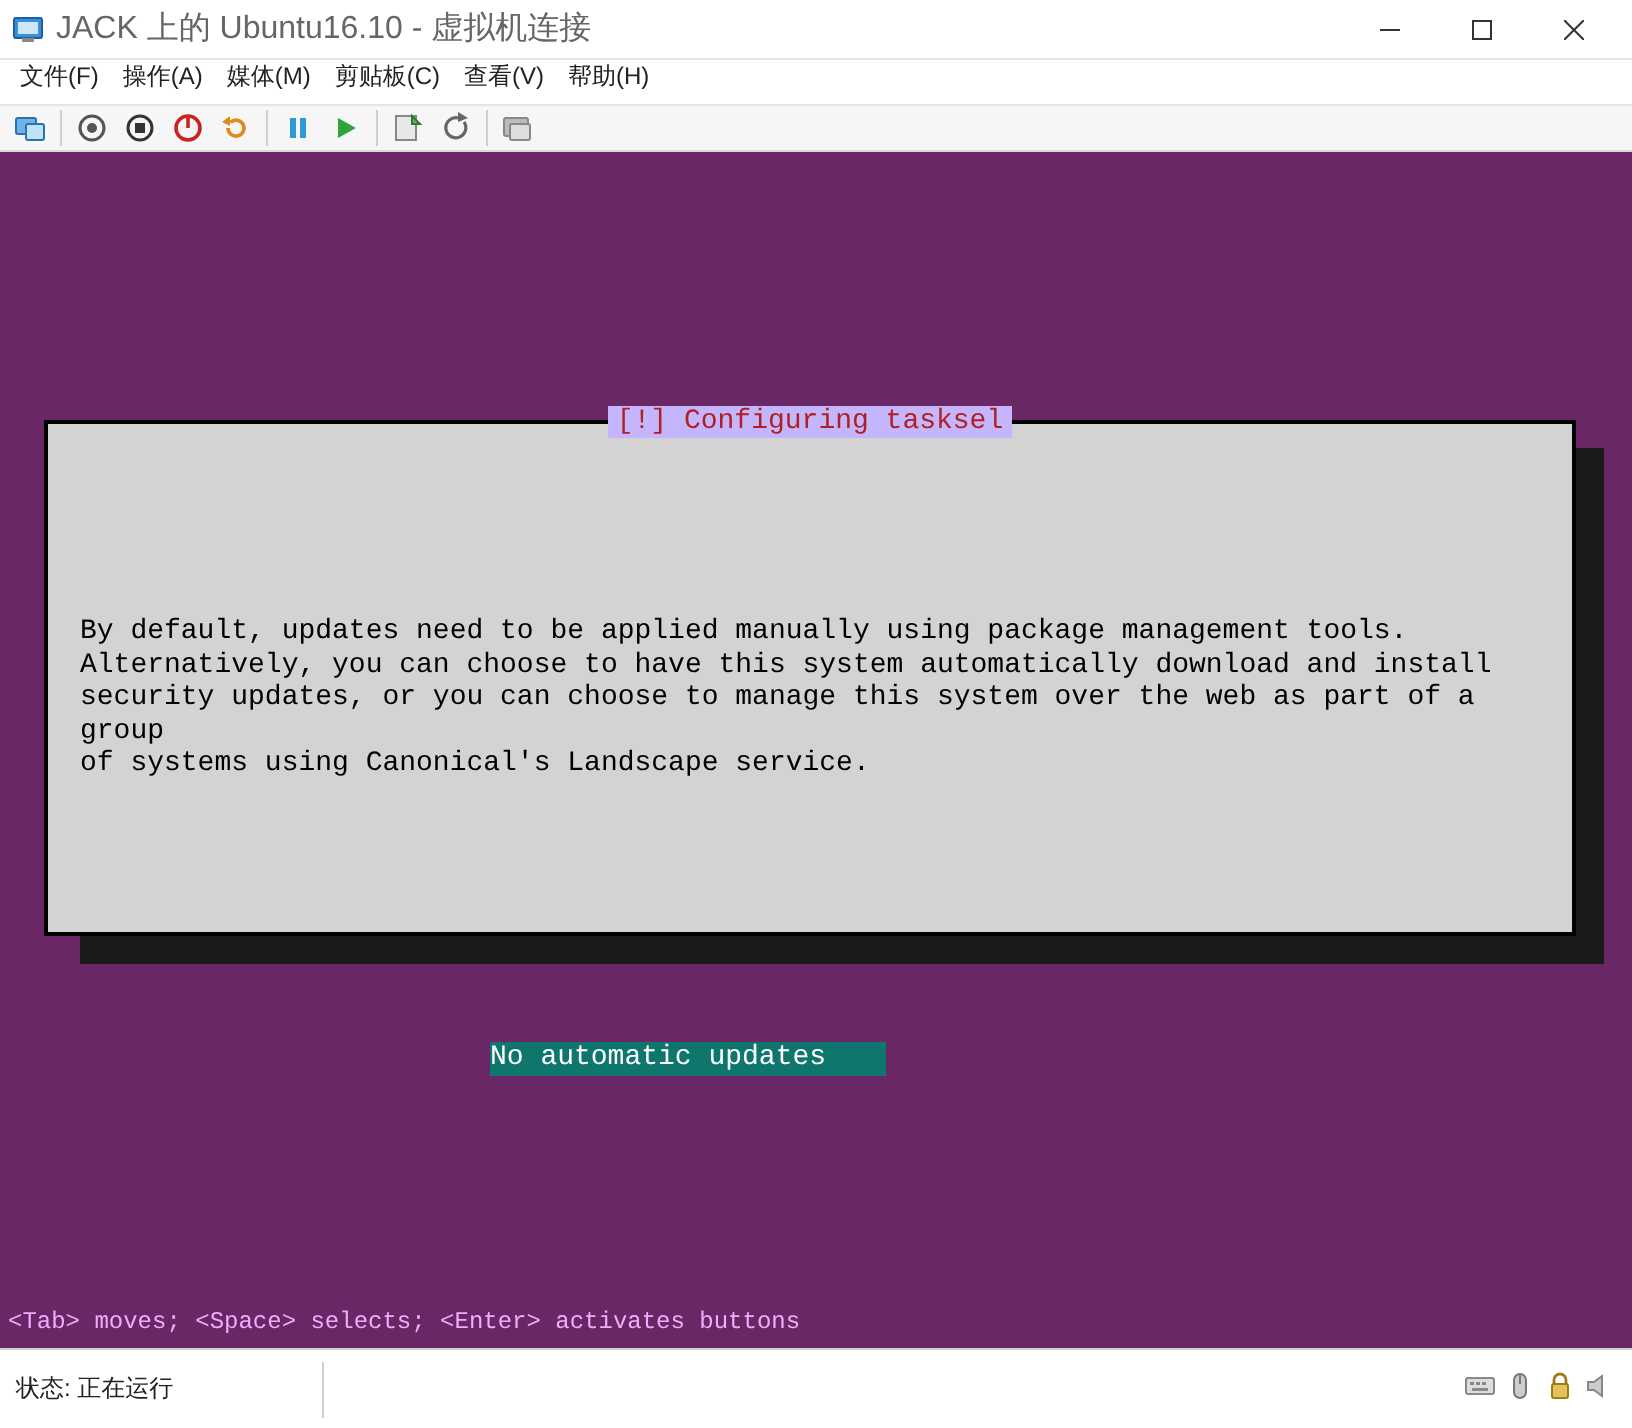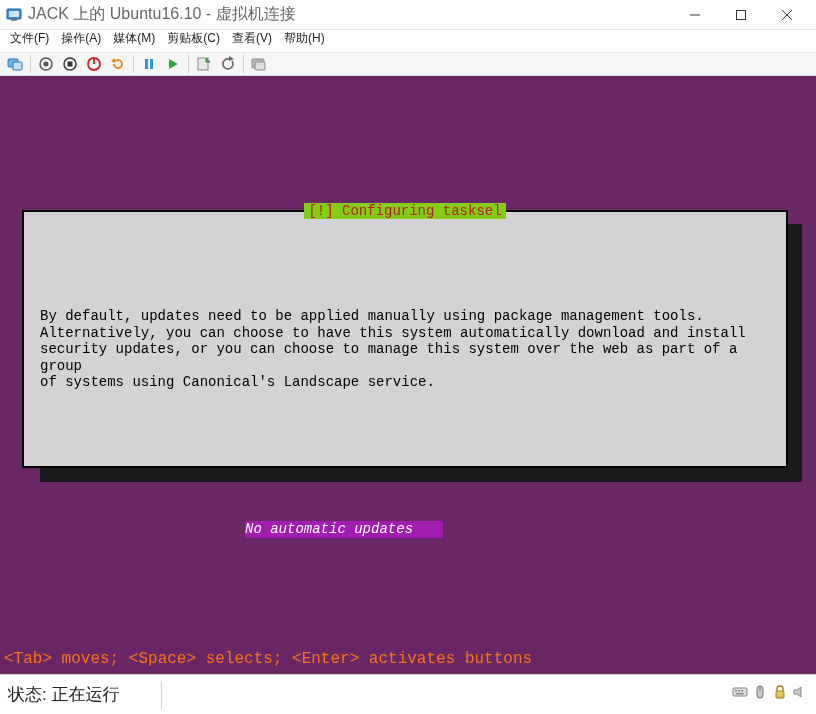--- a/index.html
+++ b/index.html
@@ -76,61 +76,60 @@
   border: 2px solid #000;
 }
 .dialog-title {
   position: absolute;
   top: -9px;
   left: 0; right: 0;
   text-align: center;
 }
 .dialog-title-inner {
   display: inline-block;
-  background: #84cc16;
+  background: #c4b5fd;
   padding: 0 4px;
   color: #b02020;
   font-weight: normal;
   font-size: 14px;
 }
 .dialog-body {
   padding: 14px 16px 10px 16px;
   color: #000;
   font-size: 14px;
   line-height: 16.5px;
   white-space: pre-wrap;
 }
 .options {
   margin-top: 14px;
   margin-left: 205px;
   font-size: 14px;
   line-height: 17px;
 }
 .option { }
 .option.sel {
-  background: #a21caf;
+  background: #0f766e;
   color: #fff;
   display: inline-block;
   padding-right: 30px;
-  font-style: italic;
 }
 .hint-line {
   position: absolute;
   left: 4px; bottom: 6px;
-  color: #f97316;
-  font-size: 16px;
+  color: #f0abfc;
+  font-size: 12px;
   font-family: "Courier New", monospace;
   margin-top: 10px;
 }
 .status-bar {
   height: 40px;
   display: flex;
   align-items: center;
   border-top: 1px solid #d0d0d0;
-  font-size: 17px;
+  font-size: 12px;
   color: #222;
 }
 .status-left {
   flex: 1; padding: 0 8px;
   display: flex; align-items: center;
 }
 .status-sep { width: 1px; height: 28px; background: #d0d0d0; margin: 0 4px; }
 .status-icons {
   display: flex; align-items: center; gap: 4px;
   padding-right: 8px;

